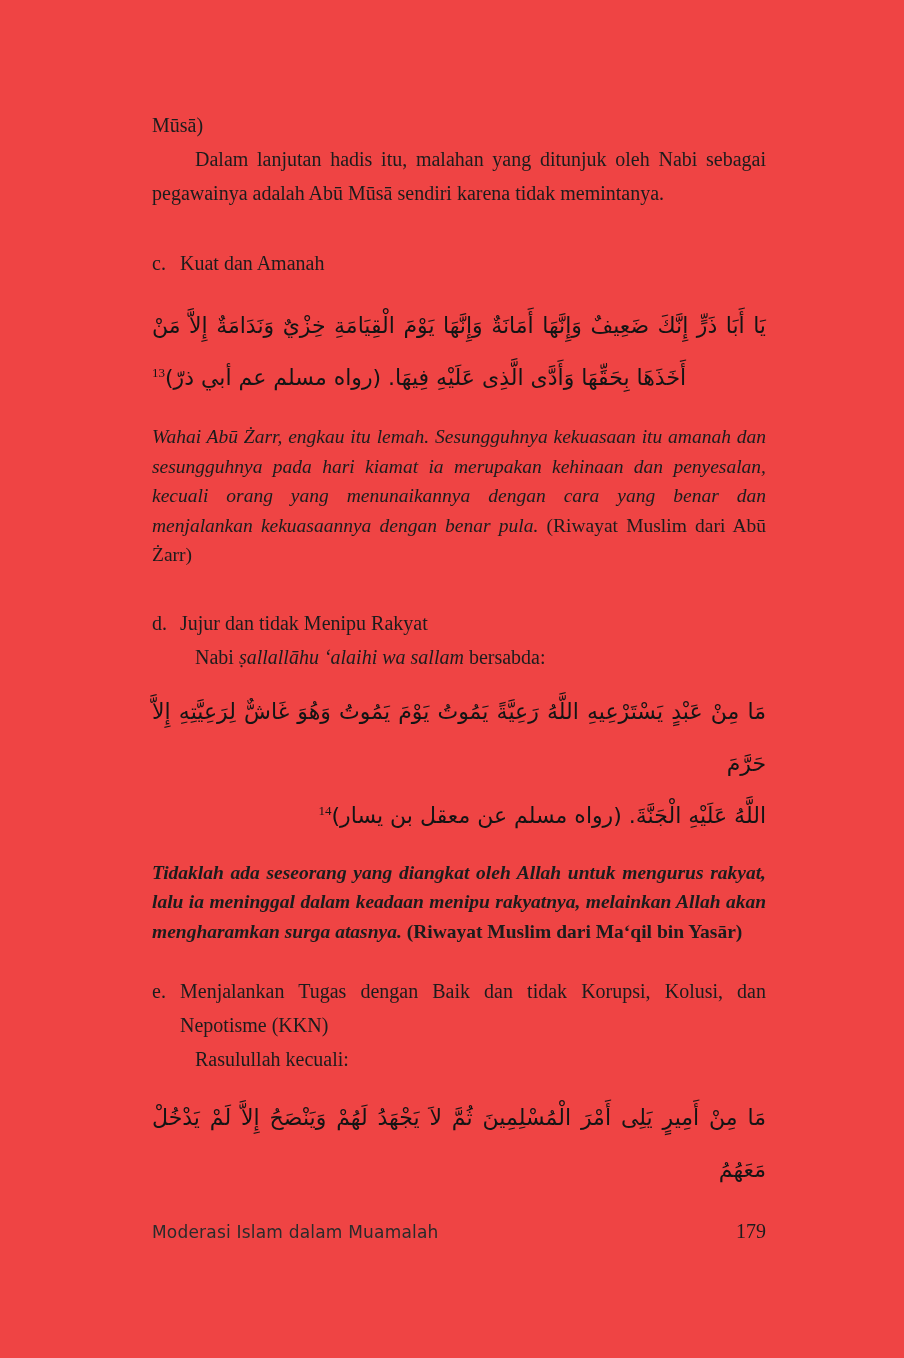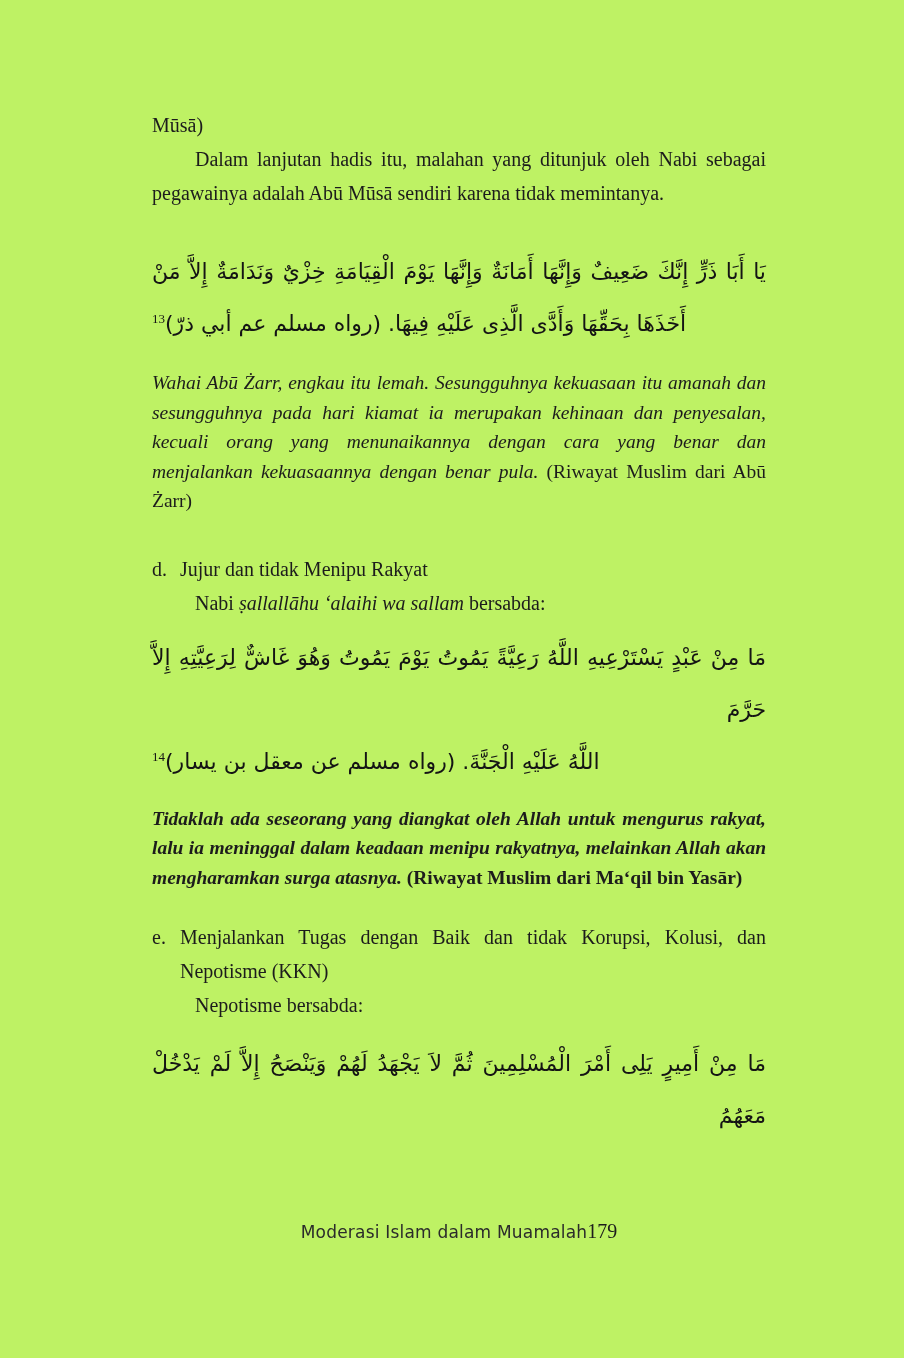--- a/index.html
+++ b/index.html
@@ -4,21 +4,21 @@
 <style>
   html, body { margin: 0; padding: 0; }
   body {
     width: 904px; height: 1358px;
     background: #f2f2f2;
     font-family: "Liberation Serif", serif;
   }
   .page {
     position: relative;
     width: 904px; height: 1358px;
-    background: #bef264;
+    background: #ef4444;
     color: #1c1c1c;
     overflow: hidden;
   }
   .content {
     position: absolute;
     left: 152px; top: 108px; width: 614px;
   }
   .body-text {
     font-size: 20px;
     line-height: 34px;
@@ -52,21 +52,21 @@
     line-height: 52px;
     color: #141414;
     margin-top: 20px;
     margin-bottom: 18px;
   }
   .arabic .line-justify {
     text-align: justify;
     text-align-last: justify;
   }
   .arabic .line-right { text-align: left; }
-  .arabic .line-center { text-align: left; }
+  .arabic .line-center { text-align: right; }
   .arabic sup {
     font-family: "Liberation Serif", serif;
     font-size: 13px;
     line-height: 0;
     vertical-align: super;
   }
   .translation {
     font-size: 19.5px;
     line-height: 29.5px;
     text-align: justify;
@@ -75,21 +75,21 @@
   .translation .it { font-style: italic; }
   .translation .src { font-style: normal; }
   .it-inline { font-style: italic; margin-top: 24px; }
   .hadith2 { margin-top: 12px; margin-bottom: 16px; }
   .translation2 { margin-top: 0; font-weight: bold; }
   .hadith3 { margin-top: 16px; }
   .footer {
     position: absolute;
     left: 152px; right: 138px; top: 1220px;
     display: flex;
-    justify-content: center;
+    justify-content: space-between;
     align-items: baseline;
   }
   .footer-title {
     font-family: "DejaVu Sans", sans-serif;
     font-size: 17px;
     color: #2b2b2b;
     letter-spacing: 0.2px;
   }
   .footer-page {
     font-family: "Liberation Serif", serif;
@@ -101,20 +101,23 @@
 <body>
 
 <div class="page">
   <div class="content">
 
     <div class="body-text">Mūsā)</div>
 
     <p class="body-text indent-first" style="margin:0;">Dalam lanjutan hadis itu, malahan yang ditunjuk oleh Nabi sebagai pegawainya adalah Abū Mūsā sendiri karena tidak memintanya.</p>
 
     <div class="section">
+      <div class="heading">
+        <span class="letter">c.</span><span>Kuat dan Amanah</span>
+      </div>
 
       <div class="arabic">
         <div class="line-justify">يَا أَبَا ذَرٍّ إِنَّكَ ضَعِيفٌ وَإِنَّهَا أَمَانَةٌ وَإِنَّهَا يَوْمَ الْقِيَامَةِ خِزْيٌ وَنَدَامَةٌ إِلاَّ مَنْ</div>
         <div class="line-right"><span>أَخَذَهَا بِحَقِّهَا وَأَدَّى الَّذِى عَلَيْهِ فِيهَا. (رواه مسلم عم أبي ذرّ)</span><sup>13</sup></div>
       </div>
 
       <p class="translation" style="margin:0;"><span class="it">Wahai Abū Żarr, engkau itu lemah. Sesungguhnya kekuasaan itu amanah dan sesungguhnya pada hari kiamat ia merupakan kehinaan dan penyesalan, kecuali orang yang menunaikannya dengan cara yang benar dan menjalankan kekuasaannya dengan benar pula.</span><span class="src"> (Riwayat Muslim dari Abū Żarr)</span></p>
     </div>
 
     <div class="section">
@@ -128,21 +131,21 @@
         <div class="line-center"><span>اللَّهُ عَلَيْهِ الْجَنَّةَ. (رواه مسلم عن معقل بن يسار)</span><sup>14</sup></div>
       </div>
 
       <p class="translation translation2" style="margin:0;"><span class="it">Tidaklah ada seseorang yang diangkat oleh Allah untuk mengurus rakyat, lalu ia meninggal dalam keadaan menipu rakyatnya, melainkan Allah akan mengharamkan surga atasnya.</span><span class="src"> (Riwayat Muslim dari Ma‘qil bin Yasār)</span></p>
     </div>
 
     <div class="section section-e">
       <div class="heading">
         <span class="letter">e.</span><span>Menjalankan Tugas dengan Baik dan tidak Korupsi, Kolusi, dan Nepotisme (KKN)</span>
       </div>
-      <div class="speech-line">Nepotisme bersabda:</div>
+      <div class="speech-line">Rasulullah kecuali:</div>
 
       <div class="arabic hadith3">
         <div class="line-justify">مَا مِنْ أَمِيرٍ يَلِى أَمْرَ الْمُسْلِمِينَ ثُمَّ لاَ يَجْهَدُ لَهُمْ وَيَنْصَحُ إِلاَّ لَمْ يَدْخُلْ مَعَهُمُ</div>
       </div>
     </div>
 
   </div>
 
   <div class="footer">
     <span class="footer-title">Moderasi Islam dalam Muamalah</span>

